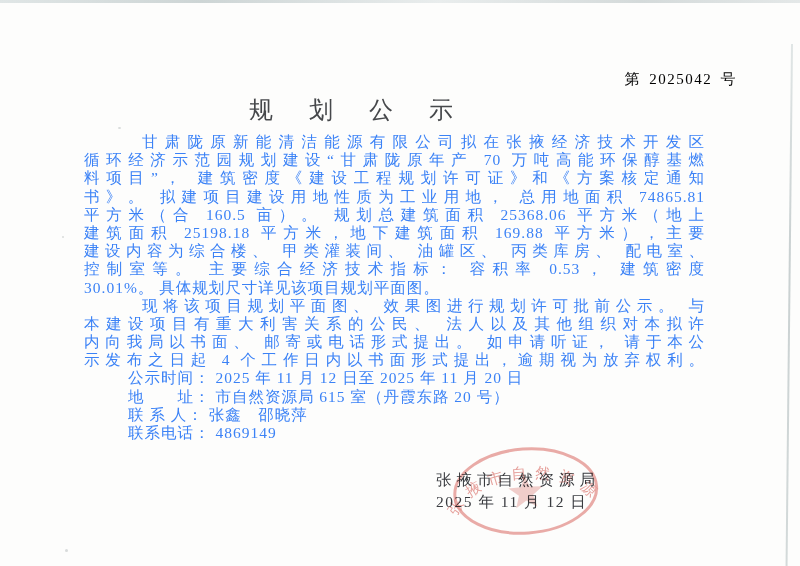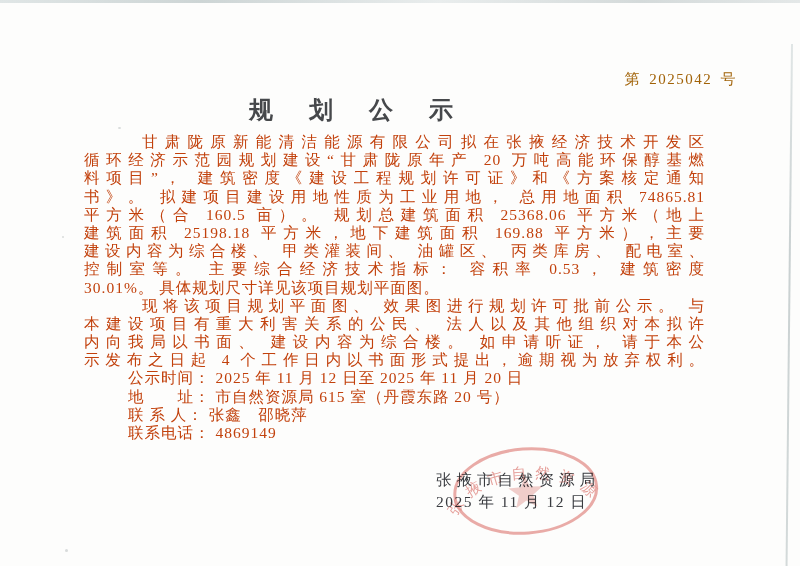--- a/index.html
+++ b/index.html
@@ -13,30 +13,30 @@
     background:linear-gradient(90deg,#e0e6e6,#cdd5d5 25%,#e9eded 55%,#d4dada 80%,#e4e8e8);
   }
   .scan-right-line{
     position:absolute;left:791px;top:44px;width:2px;height:522px;
     background:linear-gradient(#dde3e3,#c3cbcc 40%,#cfd6d6);
     transform:rotate(0.6deg);transform-origin:top center;opacity:.9;
   }
   .speck{position:absolute;background:#bfc4c4;opacity:.6;border-radius:50%;}
   .doc-number{
     position:absolute;top:70px;right:63px;
-    font-size:15px;letter-spacing:1.5px;color:#a16207;word-spacing:3px;
+    font-size:15px;letter-spacing:1.5px;color:#000000;word-spacing:3px;
   }
   .doc-title{
     position:absolute;top:94px;left:0;width:702px;text-align:center;
-    font-size:24px;font-weight:bold;color:#46484b;
+    font-size:24px;font-weight:normal;color:#46484b;
     letter-spacing:6px;padding-left:6px;box-sizing:border-box;
   }
   .body-text{
     position:absolute;left:84px;top:133px;width:621px;
-    color:#c2410c;font-size:15.5px;letter-spacing:1px;
+    color:#3b82f6;font-size:15.5px;letter-spacing:1px;
   }
   .line{
     height:18.2px;line-height:18.2px;white-space:nowrap;
   }
   .j{
     white-space:normal;
     text-align:justify;text-align-last:justify;text-justify:inter-character;
   }
   .indent{text-indent:58px;}
   .plain{text-align:left;text-align-last:left;}
@@ -60,32 +60,32 @@
 <div class="speck" style="left:118px;top:127px;width:3px;height:2px;"></div>
 <div class="speck" style="left:62px;top:236px;width:2px;height:2px;"></div>
 <div class="speck" style="left:65px;top:549px;width:3px;height:3px;"></div>
 
 <div class="doc-number">第 2025042 号</div>
 
 <div class="doc-title">规　划　公　示</div>
 
 <div class="body-text">
   <div class="line j indent">甘肃陇原新能清洁能源有限公司拟在张掖经济技术开发区</div>
-  <div class="line j">循环经济示范园规划建设“甘肃陇原年产 20 万吨高能环保醇基燃</div>
+  <div class="line j">循环经济示范园规划建设“甘肃陇原年产 70 万吨高能环保醇基燃</div>
   <div class="line j">料项目”， 建筑密度《建设工程规划许可证》和《方案核定通知</div>
   <div class="line j">书》。 拟建项目建设用地性质为工业用地， 总用地面积 74865.81</div>
   <div class="line j">平方米（合 160.5 亩）。 规划总建筑面积 25368.06 平方米（地上</div>
   <div class="line j">建筑面积 25198.18 平方米，地下建筑面积 169.88 平方米），主要</div>
   <div class="line j">建设内容为综合楼、 甲类灌装间、 油罐区、 丙类库房、 配电室、</div>
   <div class="line j">控制室等。 主要综合经济技术指标： 容积率 0.53， 建筑密度</div>
   <div class="line plain">30.01%。 具体规划尺寸详见该项目规划平面图。</div>
 
   <div class="line j indent">现将该项目规划平面图、 效果图进行规划许可批前公示。 与</div>
   <div class="line j">本建设项目有重大利害关系的公民、 法人以及其他组织对本拟许</div>
-  <div class="line j">内向我局以书面、 建设内容为综合楼。 如申请听证， 请于本公</div>
+  <div class="line j">内向我局以书面、 邮寄或电话形式提出。 如申请听证， 请于本公</div>
   <div class="line j">示发布之日起 4 个工作日内以书面形式提出，逾期视为放弃权利。</div>
 
   <div class="line plain contact">公示时间： 2025 年 11 月 12 日至 2025 年 11 月 20 日</div>
   <div class="line plain contact">地　　址： 市自然资源局 615 室（丹霞东路 20 号）</div>
   <div class="line plain contact">联 系 人： 张鑫　邵晓萍</div>
   <div class="line plain contact">联系电话： 4869149</div>
 </div>
 
 <div class="signature">
   <div class="sig-line1">张掖市自然资源局</div>

